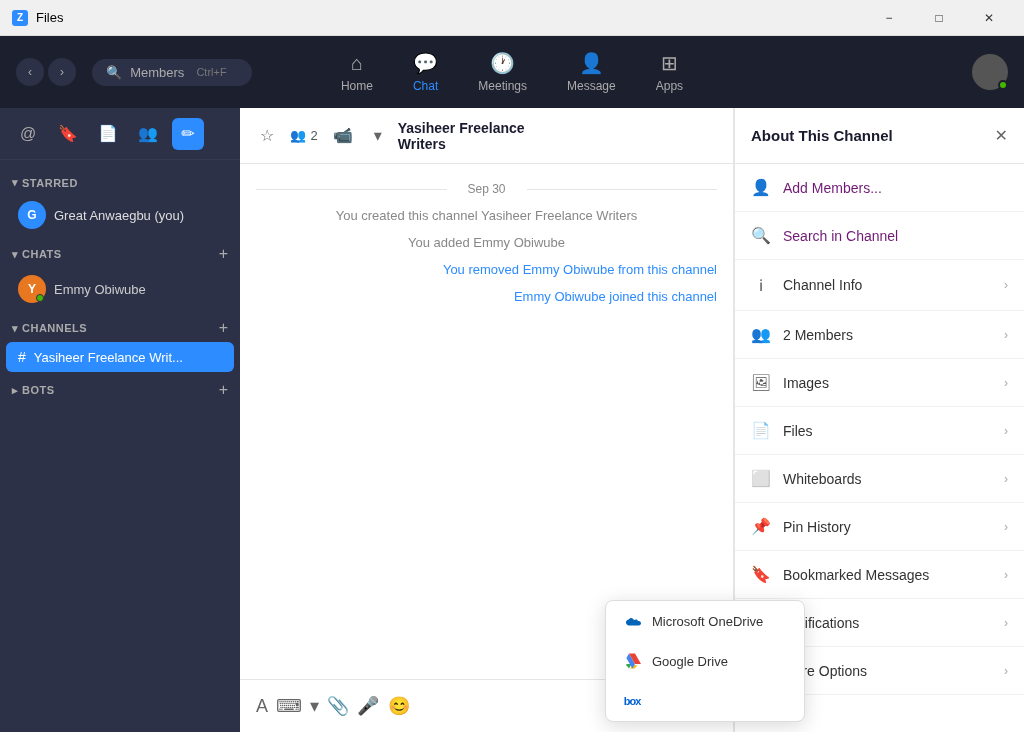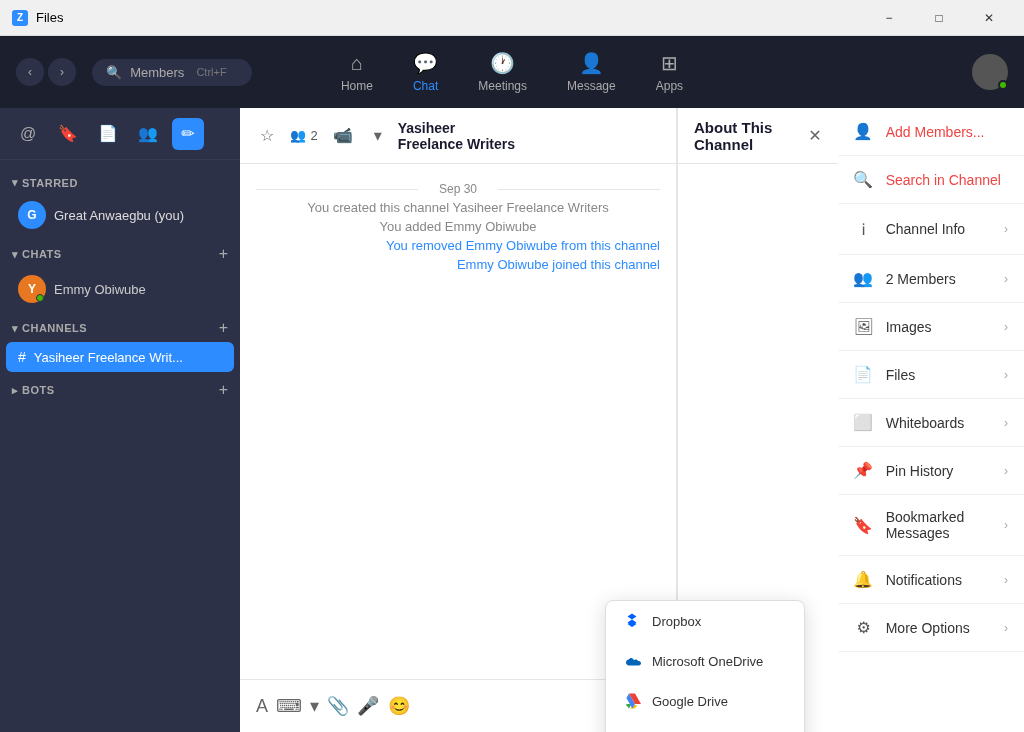--- a/index.html
+++ b/index.html
@@ -162,21 +162,21 @@
       position: absolute;
       top: 50%; width: calc(50% - 40px);
       height: 1px; background: #e5e5e5;
     }
     .date-separator::before { left: 0; }
     .date-separator::after { right: 0; }
     .system-message {
       text-align: center;
       color: #888;
       font-size: 13px;
-      margin: 4px 0;
+      margin: 12px 0;
     }
     .system-message.link { color: #2D8CFF; text-align: right; }
 
     .chat-input-area {
       border-top: 1px solid #e5e5e5;
       padding: 10px 16px;
     }
     .chat-input-box {
       border: 1px solid #ddd;
       border-radius: 8px;
@@ -216,43 +216,44 @@
       display: flex; align-items: center; gap: 10px;
       padding: 10px 16px;
       cursor: pointer;
       font-size: 13px;
       color: #333;
     }
     .file-icon { width: 20px; height: 20px; display: flex; align-items: center; justify-content: center; flex-shrink: 0; }
 
     
     .about-panel {
-      width: 347px;
+      width: 290px;
       background: #fff;
       border-left: 1px solid #e5e5e5;
       display: flex;
+      flex-direction: column;
     }
     .about-header {
       height: 56px;
       display: flex; align-items: center; justify-content: space-between;
       padding: 0 16px;
       border-bottom: 1px solid #e5e5e5;
     }
     .about-title { font-size: 15px; font-weight: 600; color: #1a1a2e; }
     .about-close { background: none; border: none; cursor: pointer; color: #666; font-size: 16px; }
     .about-items { overflow-y: auto; }
     .about-item {
       display: flex; align-items: center; gap: 12px;
       padding: 14px 16px;
       border-bottom: 1px solid #f0f0f0;
       cursor: pointer;
     }
     .about-item-icon { color: #2D8CFF; font-size: 16px; width: 20px; text-align: center; }
     .about-item-label { flex: 1; font-size: 14px; color: #333; }
-    .about-item.blue-action .about-item-label { color: #ef4444; }
+    .about-item.blue-action .about-item-label { color: #701a75; }
     .about-chevron { color: #aaa; font-size: 12px; }
   </style>
 </head>
 <body>
 
 <div class="title-bar">
   <div class="title-bar-left">
     <div class="title-bar-logo">Z</div>
     <span>Files</span>
   </div>
@@ -384,28 +385,20 @@
         <span>You removed Emmy Obiwube from this channel</span>
       </div>
       <div class="system-message link">
         <span>Emmy Obiwube joined this channel</span>
       </div>
     </div>
 
     <div class="file-picker">
       <div class="file-picker-item">
         <div class="file-icon">
-          <svg width="18" height="18" viewBox="0 0 24 24" fill="#0061FF">
-            <path d="M12 2L6 6l6 4-6 4 6 4 6-4-6-4 6-4-6-4zm-6 14l6 4 6-4-6-4-6 4z"></path>
-          </svg>
-        </div>
-        <span>Dropbox</span>
-      </div>
-      <div class="file-picker-item">
-        <div class="file-icon">
           <svg width="18" height="14" viewBox="0 0 24 18" fill="#0364B8">
             <path d="M14.5 8C14.2 6.3 12.7 5 11 5c-1.4 0-2.7.8-3.4 2C5.6 7.2 4 8.8 4 11c0 2.2 1.8 4 4 4h13c1.7 0 3-1.3 3-3 0-1.6-1.2-2.9-2.8-3H20C19.5 7.3 17.2 6 14.5 8z"></path>
           </svg>
         </div>
         <span>Microsoft OneDrive</span>
       </div>
       <div class="file-picker-item">
         <div class="file-icon">
           <svg width="18" height="18" viewBox="0 0 24 24">
             <path d="M4.5 17.5L8 22l3.5-6H4.5z" fill="#34A853"></path>

